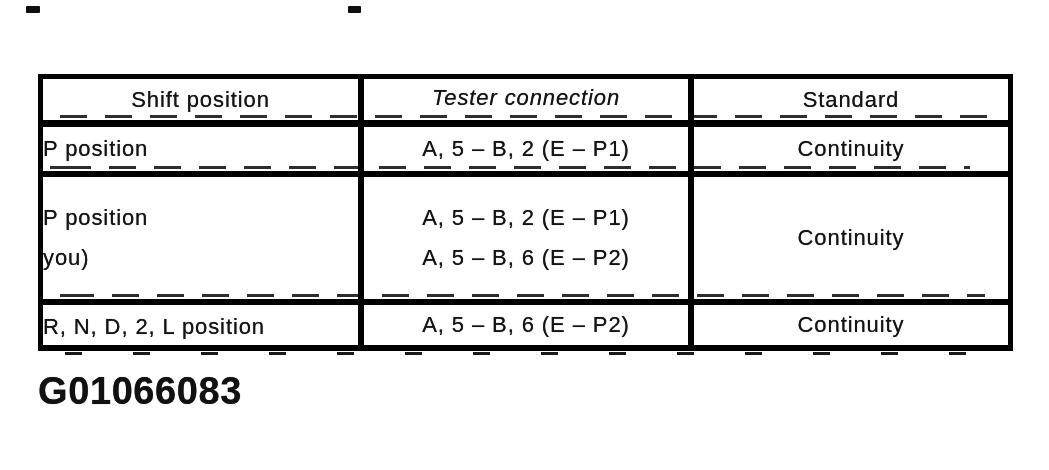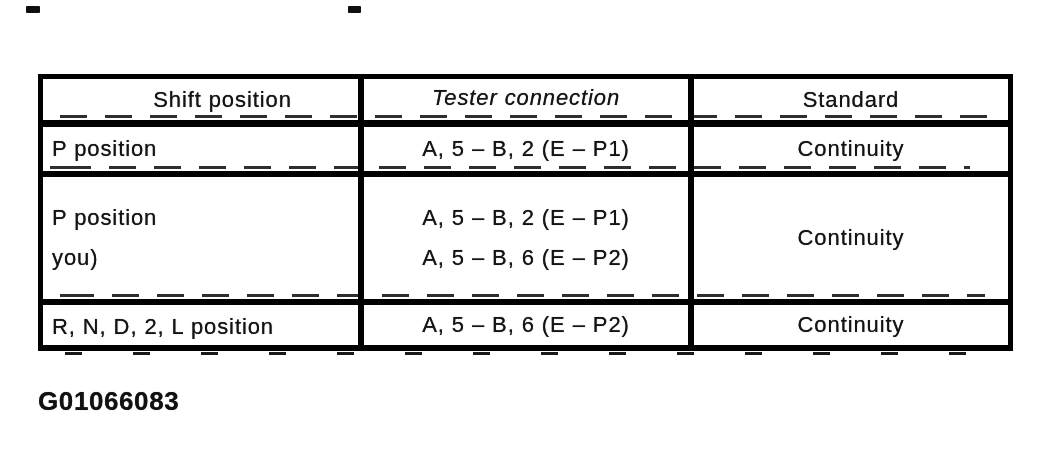--- a/index.html
+++ b/index.html
@@ -31,35 +31,34 @@
     position: absolute;
     display: flex;
     align-items: center;
     justify-content: center;
     color: #141414;
     font-size: 22px;
     letter-spacing: 0.9px;
     white-space: nowrap;
     text-shadow: 0 0 0.7px rgba(15,15,15,0.85);
   }
-  .cell.left { justify-content: flex-start; padding-left: 9px; }
+  .cell.left { justify-content: flex-start; }
   .cell.col { flex-direction: column; justify-content: center; line-height: 40px; }
   .cell.col.left { align-items: flex-start; }
   .cell.col.center { align-items: center; }
 
   .figure-code {
     position: absolute;
     left: 38px;
     top: 370px;
-    font-size: 26px;
+    font-size: 38px;
     font-weight: 700;
     letter-spacing: 0.6px;
     color: #111111;
     text-shadow: 0 0 0.7px rgba(15,15,15,0.9);
-    margin-top: 16px;
   }
 </style>
 </head>
 <body>
 
 <div class="page">
 
   <div class="speckle" style="left:26px; top:6px; width:14px; height:7px;"></div>
   <div class="speckle" style="left:348px; top:6px; width:13px; height:7px;"></div>
 
@@ -74,21 +73,21 @@
     <div class="line" style="left:38px;   top:74px; width:5px; height:277px;"></div>
     <div class="line" style="left:358px;  top:74px; width:6px; height:277px;"></div>
     <div class="line" style="left:688px;  top:74px; width:6px; height:277px;"></div>
     <div class="line" style="left:1008px; top:74px; width:5px; height:277px;"></div>
 
     <div class="dashes" style="left:60px; top:115px; width:930px;"></div>
     <div class="dashes" style="left:50px; top:166px; width:920px; background-position:14px 0;"></div>
     <div class="dashes" style="left:60px; top:294px; width:925px; background-position:7px 0;"></div>
     <div class="dashes sparse" style="left:65px; top:352px; width:915px;"></div>
 
-    <div class="cell" style="left:43px;  top:79px; width:315px; height:41px;margin-left:22px;">Shift position</div>
+    <div class="cell" style="left:43px;  top:79px; width:315px; height:41px;">Shift position</div>
     <div class="cell" style="left:364px; top:79px; width:324px; height:37px;font-style:italic;">Tester connection</div>
     <div class="cell" style="left:694px; top:79px; width:314px; height:41px;border-radius:20px;">Standard</div>
 
     <div class="cell left" style="left:43px; top:127px; width:315px; height:44px;">
       <span>P position</span>
     </div>
     <div class="cell" style="left:364px; top:127px; width:324px; height:44px;">
       <span>A, 5 – B, 2 (E – P1)</span>
     </div>
     <div class="cell" style="left:694px; top:127px; width:314px; height:44px;">

